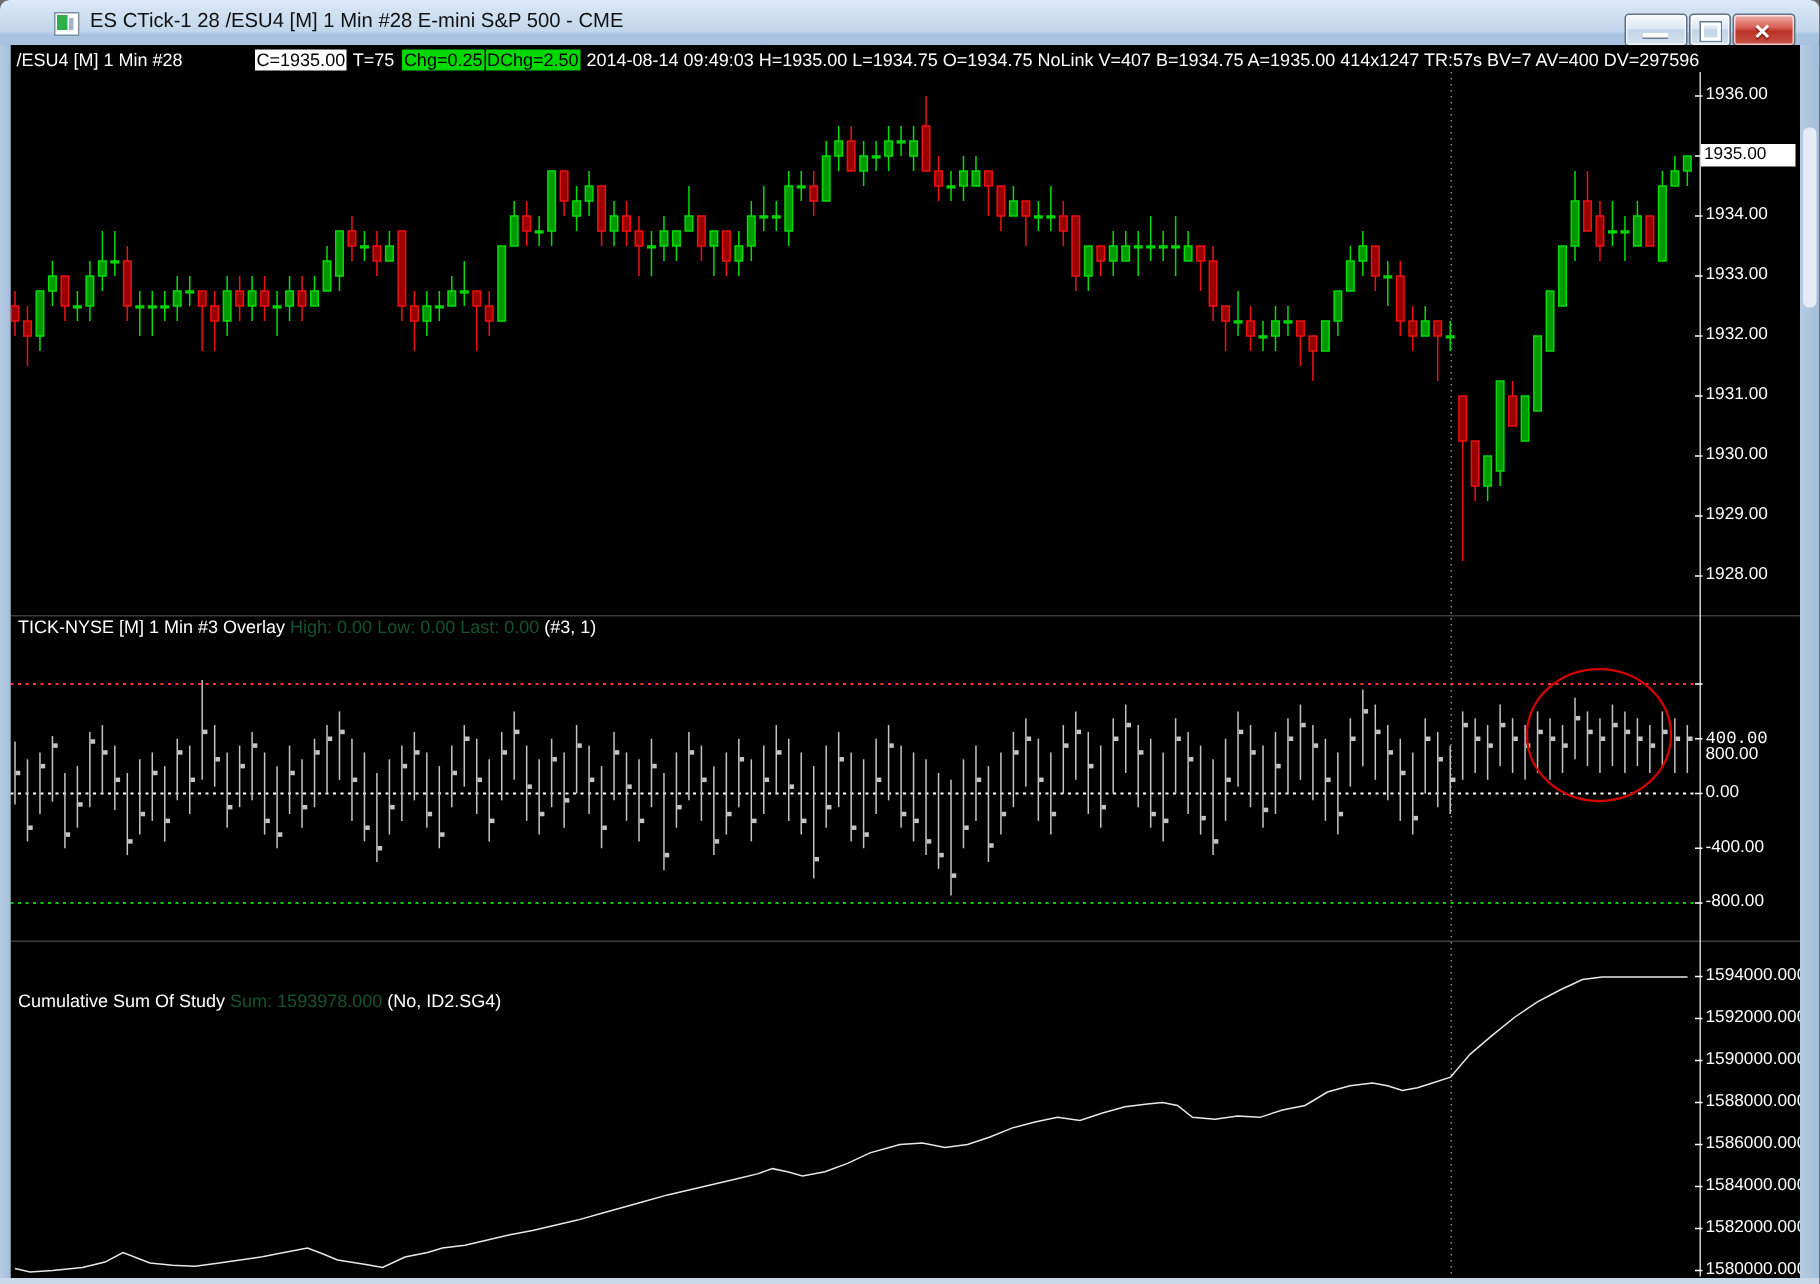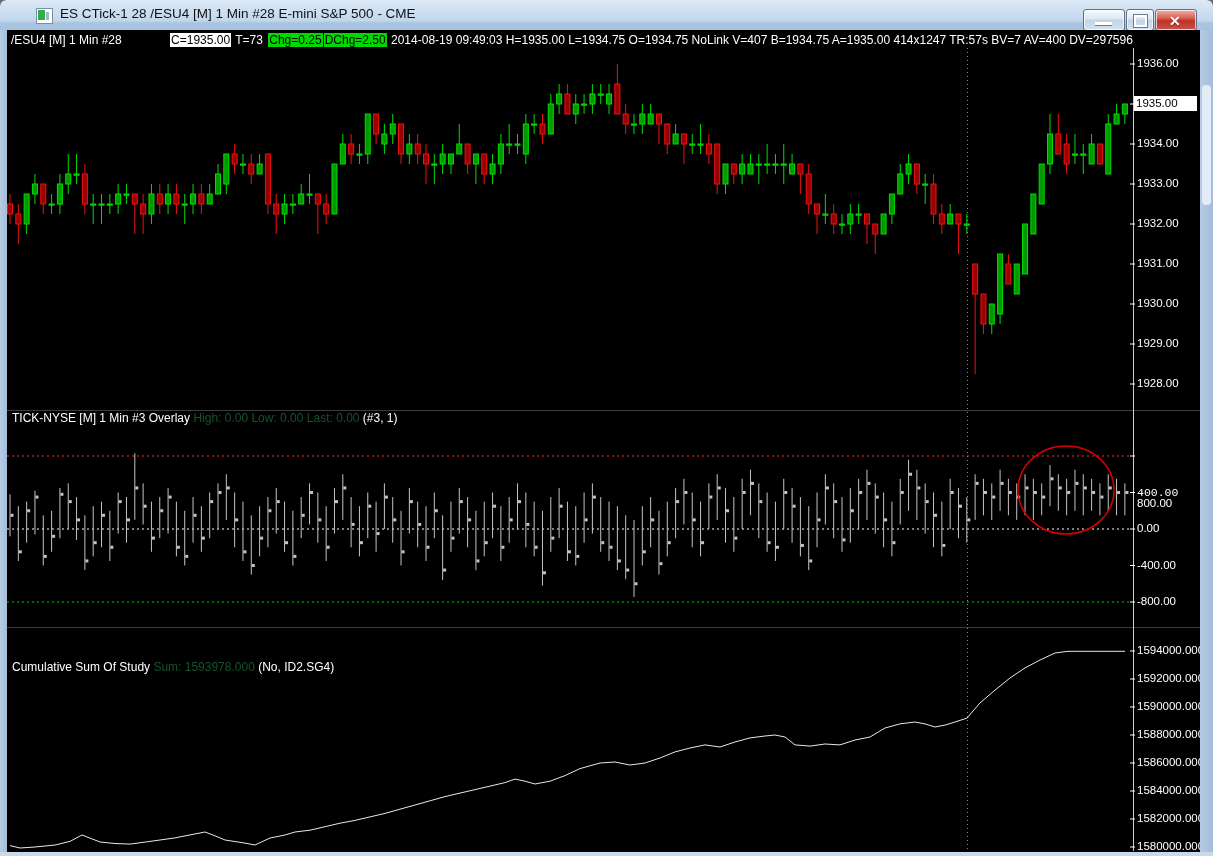--- a/index.html
+++ b/index.html
@@ -630,21 +630,21 @@
       <line x1="1130" y1="651" x2="1135" y2="651" stroke="#ffffff"></line>
       <line x1="1130" y1="679" x2="1135" y2="679" stroke="#ffffff"></line>
       <line x1="1130" y1="707" x2="1135" y2="707" stroke="#ffffff"></line>
       <line x1="1130" y1="735" x2="1135" y2="735" stroke="#ffffff"></line>
       <line x1="1130" y1="763" x2="1135" y2="763" stroke="#ffffff"></line>
       <line x1="1130" y1="791" x2="1135" y2="791" stroke="#ffffff"></line>
       <line x1="1130" y1="819" x2="1135" y2="819" stroke="#ffffff"></line>
       <line x1="1130" y1="847" x2="1135" y2="847" stroke="#ffffff"></line>
     </svg>
 
-  <div class="statusline" id="status-line"><span>/ESU4 [M] 1 Min   #28 </span><span class="seg-white">C=1935.00</span><span> T=73 </span><span class="seg-green">Chg=0.25</span><span class="seg-green">DChg=2.50</span><span> 2014-08-19 09:49:03 H=1935.00 L=1934.75 O=1934.75 NoLink V=407 B=1934.75 A=1935.00 414x1247 TR:57s BV=7 AV=400 DV=297596</span></div>
+  <div class="statusline" id="status-line"><span>/ESU4 [M] 1 Min   #28 </span><span class="seg-white">C=1935.00</span><span> T=75 </span><span class="seg-green">Chg=0.25</span><span class="seg-green">DChg=2.50</span><span> 2014-08-14 09:49:03 H=1935.00 L=1934.75 O=1934.75 NoLink V=407 B=1934.75 A=1935.00 414x1247 TR:57s BV=7 AV=400 DV=297596</span></div>
 
   <div class="panel-header" id="tick-header">
     <span>TICK-NYSE [M] 1 Min   #3 Overlay</span><span class="stats">  High: 0.00  Low: 0.00  Last: 0.00</span><span>  (#3, 1)</span>
   </div>
   <div class="panel-header" id="sum-header">
     <span>Cumulative Sum Of Study</span><span class="stats">  Sum: 1593978.000</span><span>  (No, ID2.SG4)</span>
   </div>
 
   <div id="axis-labels">
       <div class="axis-label" style="top: 57px;">1936.00</div>

